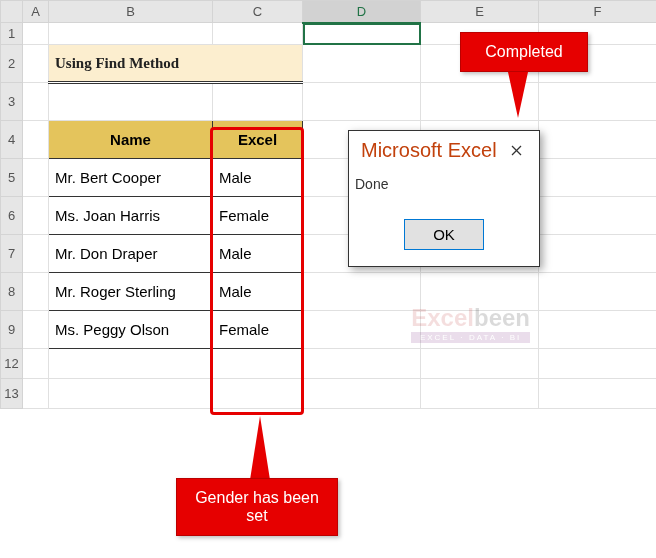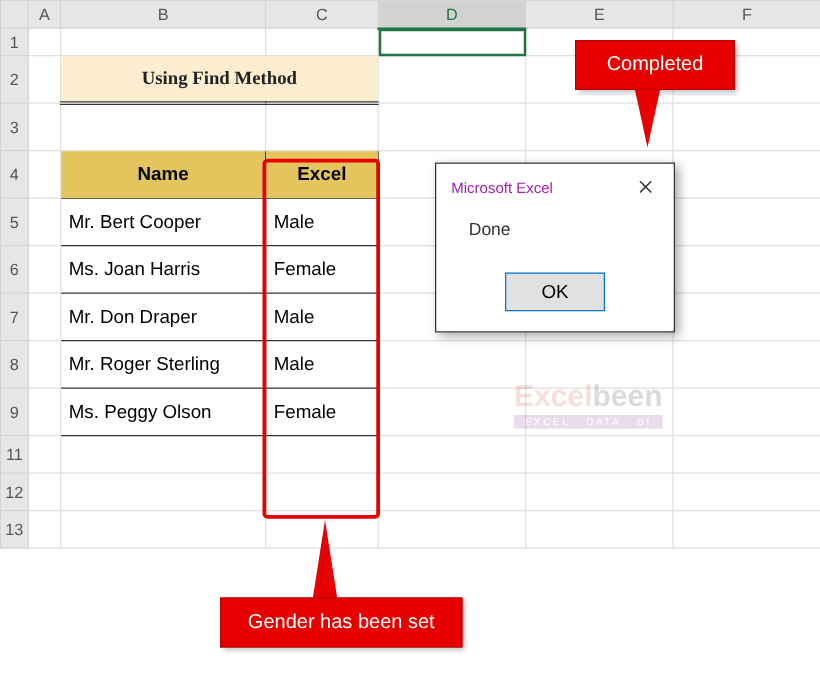--- a/index.html
+++ b/index.html
@@ -55,21 +55,20 @@
       position: relative;
     }
     .r1 td.cell { height: 22px; }
     .r11 td.cell, .r12 td.cell, .r13 td.cell { height: 30px; }
     .title-cell {
       background: #fceecf;
       border-bottom: 3px double #333 !important;
       font-family: Georgia, serif;
       font-weight: 700;
       font-size: 20px;
-      text-align: center;
       color: #222;
     }
     .hdr-cell {
       background: #e4c45c;
       font-family: Liberation Sans, sans-serif;
       font-weight: 700;
       font-size: 18px;
       text-align: center;
       border: 1px solid #333 !important;
     }
@@ -108,32 +107,32 @@
       background: #fff;
       border: 1px solid #333;
       box-shadow: 3px 3px 8px rgba(0,0,0,0.35);
       width: 192px;
     }
     .dlg-title {
       display: flex;
       justify-content: space-between;
       align-items: center;
       padding: 8px 8px 4px 12px;
-      font-size: 12px;
-      color: #a21caf;
+      font-size: 20px;
+      color: #c2410c;
     }
     .dlg-close {
       font-size: 14px;
       width: 30px; height: 22px;
       text-align: center;
       line-height: 22px;
       cursor: pointer;
     }
     .dlg-body {
-      padding: 10px 26px 18px;
+      padding: 10px 6px 18px;
       font-size: 14px;
       color: #333;
     }
     .dlg-footer {
       padding: 8px;
       text-align: center;
       border-top: 1px solid transparent;
       margin-bottom: 8px;
     }
     .dlg-btn {
@@ -253,29 +252,20 @@
   </tr>
   <tr>
     <td class="row-hdr">9</td>
     <td class="cell"></td>
     <td class="cell data-b">Ms. Peggy Olson</td>
     <td class="cell data-c">Female</td>
     <td class="cell"></td>
     <td class="cell"></td>
     <td class="cell"></td>
   </tr>
-  <tr class="r11">
-    <td class="row-hdr">11</td>
-    <td class="cell"></td>
-    <td class="cell"></td>
-    <td class="cell"></td>
-    <td class="cell"></td>
-    <td class="cell"></td>
-    <td class="cell"></td>
-  </tr>
   <tr class="r12">
     <td class="row-hdr">12</td>
     <td class="cell"></td>
     <td class="cell"></td>
     <td class="cell"></td>
     <td class="cell"></td>
     <td class="cell"></td>
     <td class="cell"></td>
   </tr>
   <tr class="r13">
@@ -289,21 +279,21 @@
   </tr>
 </tbody>
   </table>
 
 <div class="red-highlight" style="left:210px; top:127px; width:94px; height:288px;"></div>
 
 <div class="callout" style="left:460px; top:32px; width:128px;">Completed</div>
 <div class="callout-tail" style="left:508px; top:72px; border-left:10px solid transparent; border-right:10px solid transparent; border-top:46px solid #e60000;"></div>
 
 <div class="callout-tail" style="left:250px; top:416px; border-left:10px solid transparent; border-right:10px solid transparent; border-bottom:64px solid #e60000;"></div>
-<div class="callout" style="left:176px; top:478px; width:194px;">Gender has been set</div>
+<div class="callout" style="left:176px; top:478px; width:162px;">Gender has been set</div>
 
 <div class="watermark">
   <div class="wm-top"><span class="g">Excel</span><span>been</span></div>
   <div class="wm-bot">EXCEL · DATA · BI</div>
 </div>
 
 <div class="dialog" style="left:348px; top:130px;">
   <div class="dlg-title">
     <span>Microsoft Excel</span>
     <span class="dlg-close">

